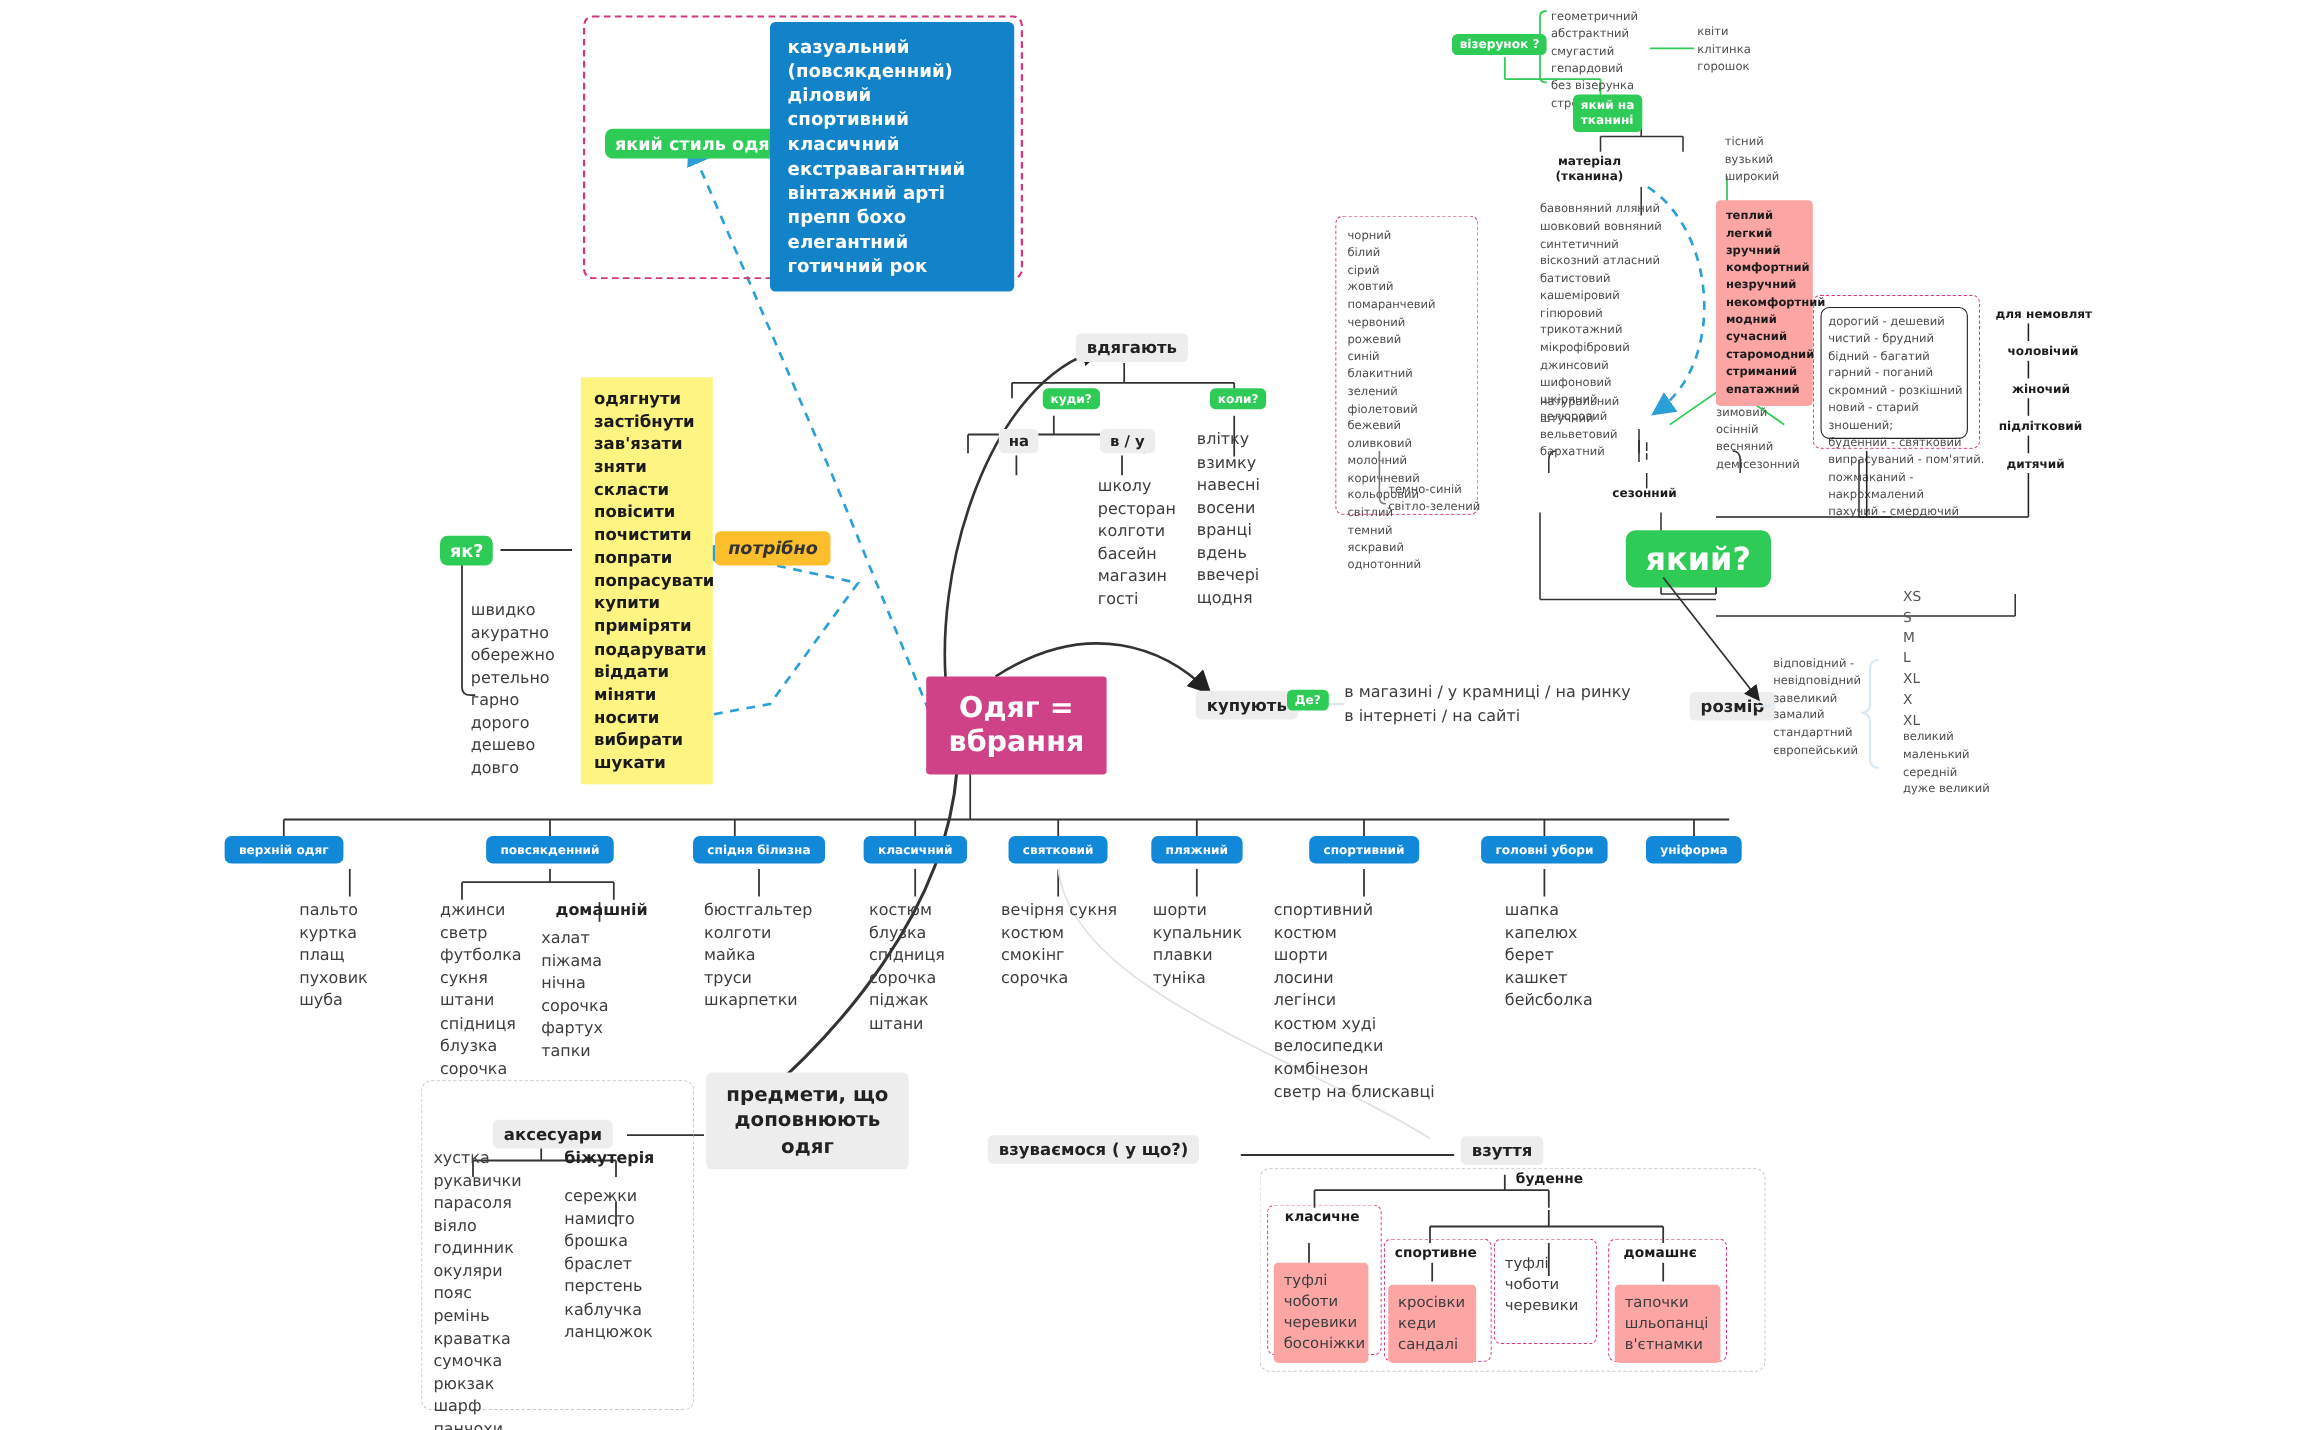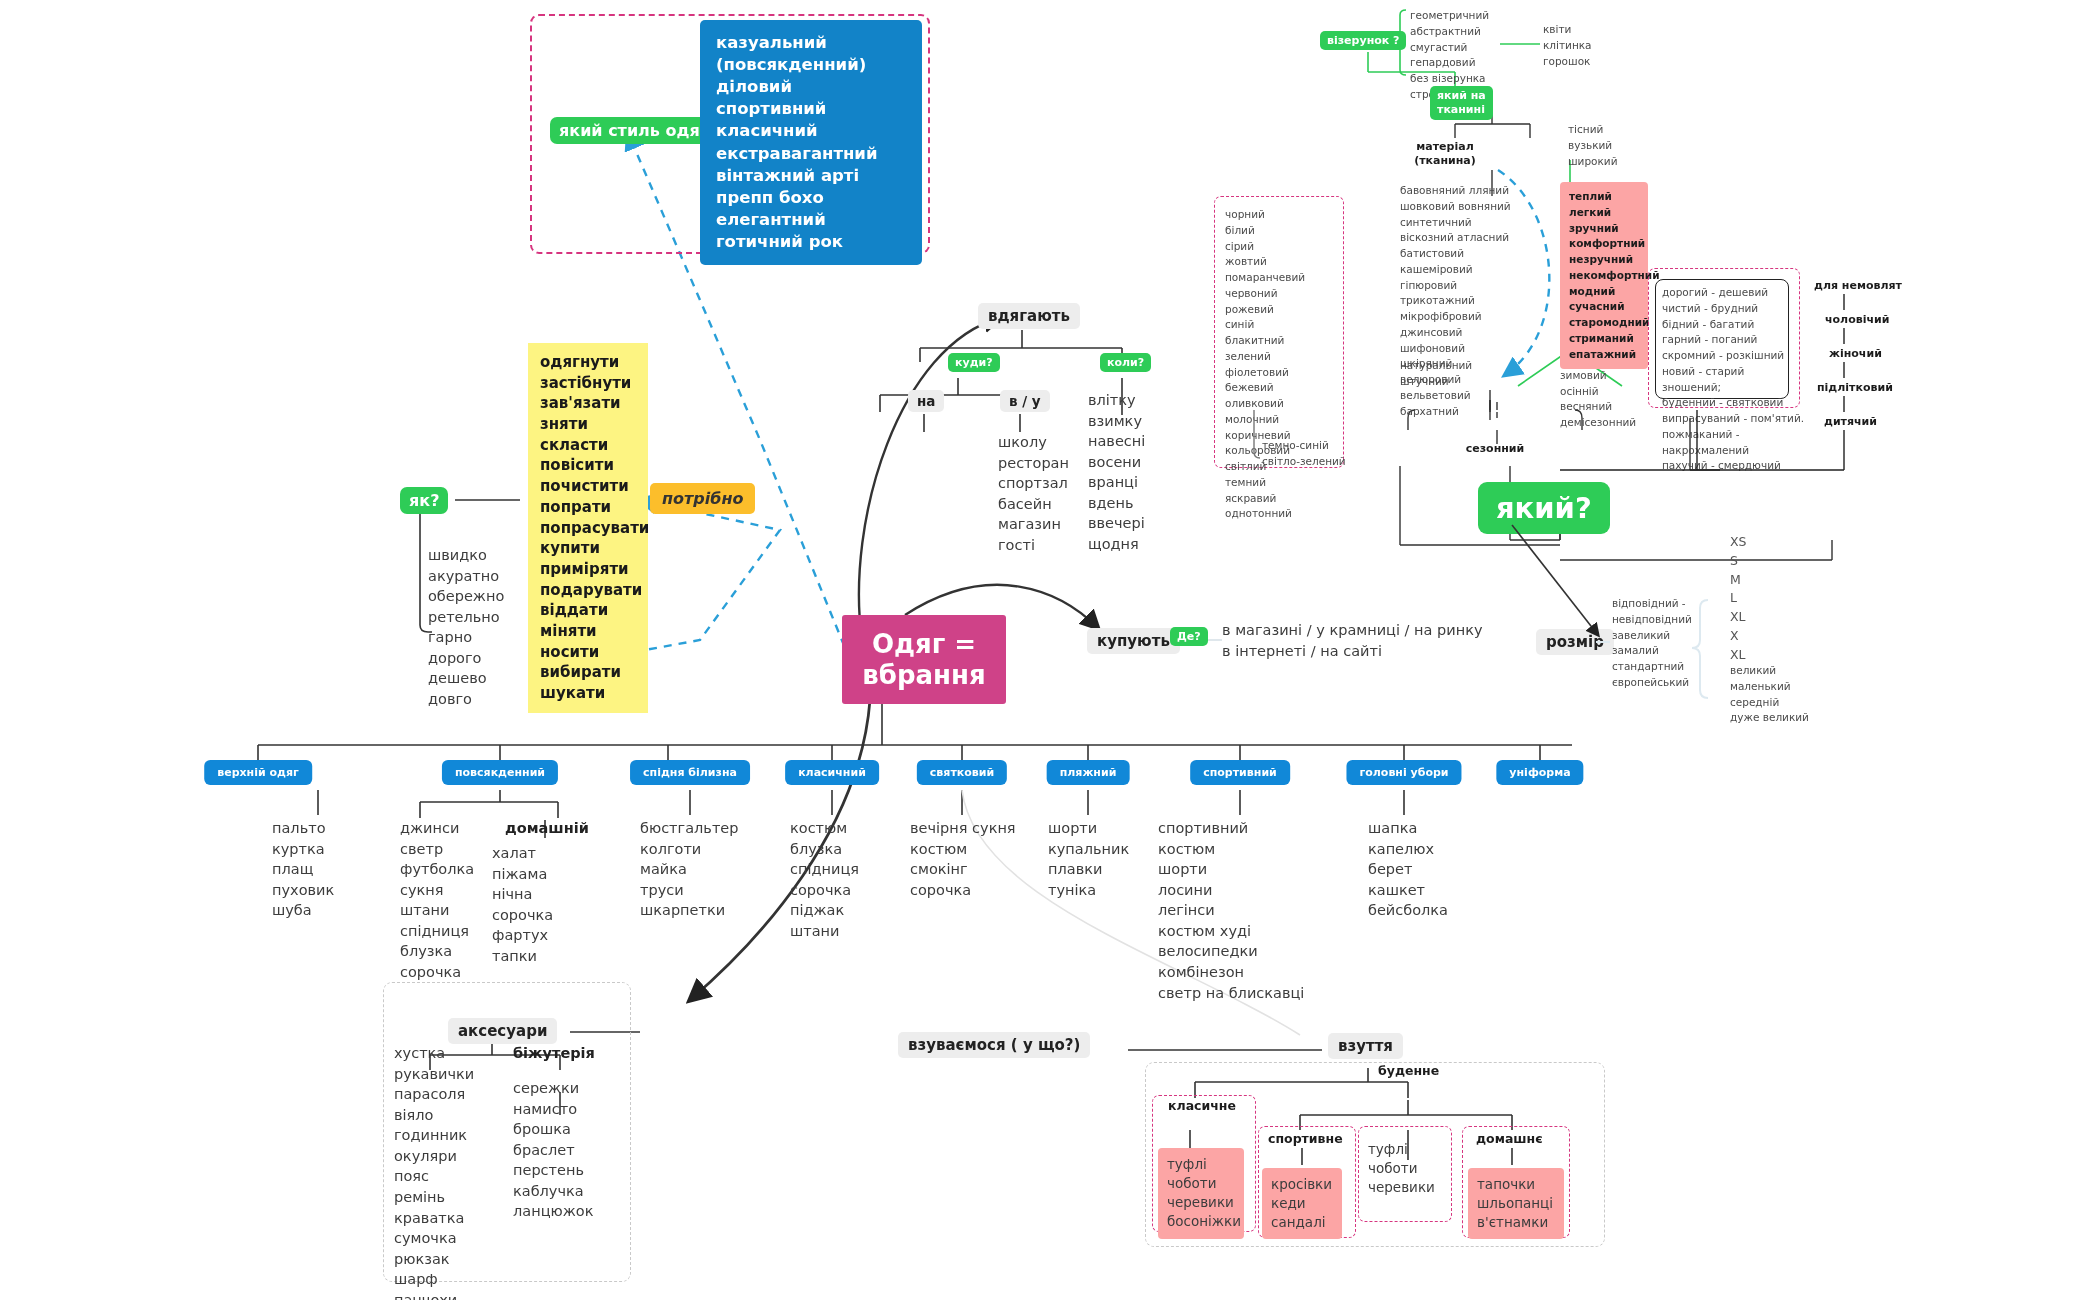--- a/index.html
+++ b/index.html
@@ -187,21 +187,21 @@
 довго</div>
 <div class="node orange" style="left:650px;top:483px;">потрібно</div>
 
 <div class="node grey" style="left:978px;top:303px;">вдягають</div>
 <div class="node green small" style="left:948px;top:353px;">куди?</div>
 <div class="node green small" style="left:1100px;top:353px;">коли?</div>
 <div class="node grey sm" style="left:908px;top:390px;">на</div>
 <div class="node grey sm" style="left:1000px;top:390px;">в / у</div>
 <div class="node plain" style="left:998px;top:432px;">школу
 ресторан
-спортзал
+колготи
 басейн
 магазин
 гості</div>
 <div class="node plain" style="left:1088px;top:390px;">влітку
 взимку
 навесні
 восени
 вранці
 вдень
 ввечері
@@ -420,20 +420,23 @@
 <div class="node plain" style="left:1368px;top:818px;">шапка
 капелюх
 берет
 кашкет
 бейсболка</div>
 
 <div class="node blue-cat" style="left:1540px;top:760px;transform:translateX(-50%);">уніформа</div>
 
 <div class="node dash-grey" style="left:383px;top:982px;width:248px;height:300px;"></div>
 <div class="node grey" style="left:448px;top:1018px;">аксесуари</div>
+<div class="node grey lg" style="left:642px;top:975px;width:184px;white-space:pre-line;">предмети, що
+доповнюють
+одяг</div>
 <div class="node plain" style="left:394px;top:1043px;">хустка
 рукавички
 парасоля
 віяло
 годинник
 окуляри
 пояс
 ремінь
 краватка
 сумочка

